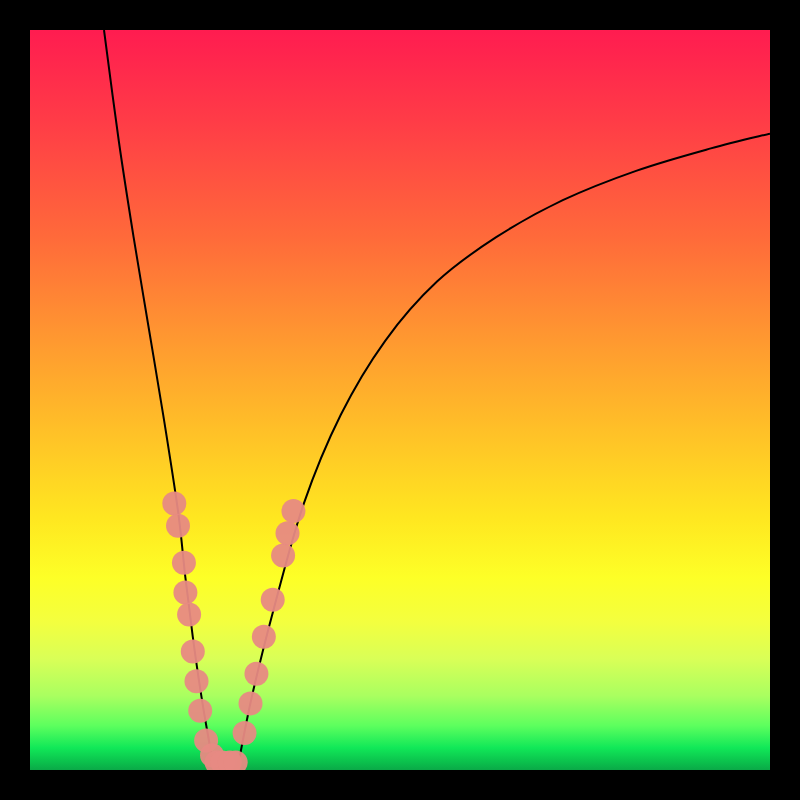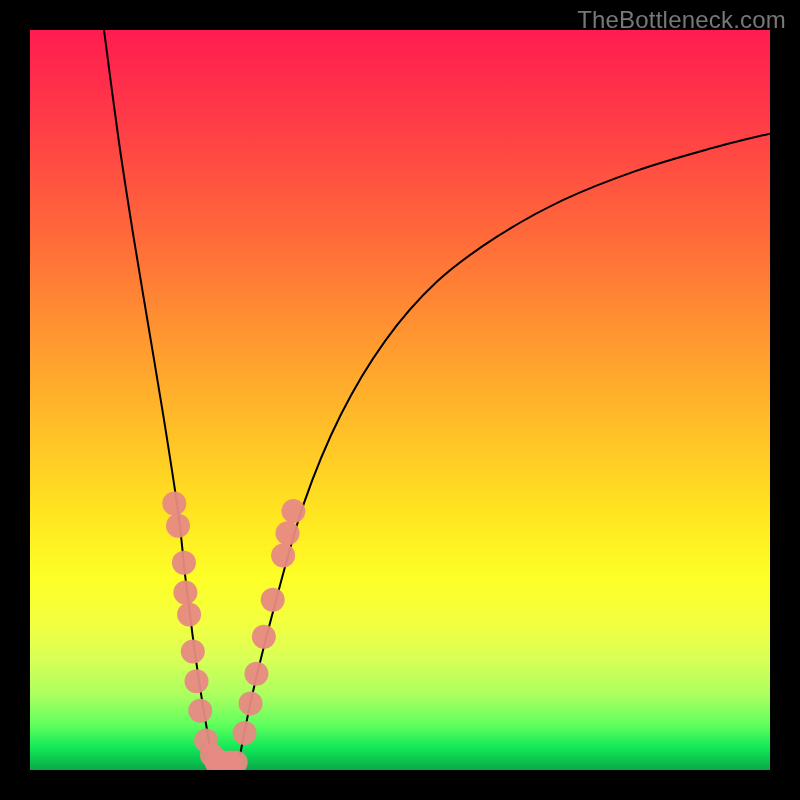--- a/index.html
+++ b/index.html
@@ -87,14 +87,13 @@
         <circle cx="220.52" cy="673.40" r="12" fill="#e78a83" fill-opacity="0.95"></circle>
         <circle cx="226.44" cy="643.80" r="12" fill="#e78a83" fill-opacity="0.95"></circle>
         <circle cx="233.84" cy="606.80" r="12" fill="#e78a83" fill-opacity="0.95"></circle>
         <circle cx="242.72" cy="569.80" r="12" fill="#e78a83" fill-opacity="0.95"></circle>
         <circle cx="253.08" cy="525.40" r="12" fill="#e78a83" fill-opacity="0.95"></circle>
         <circle cx="257.52" cy="503.20" r="12" fill="#e78a83" fill-opacity="0.95"></circle>
         <circle cx="263.44" cy="481.00" r="12" fill="#e78a83" fill-opacity="0.95"></circle>
       </g>
   </svg>
 
-  <div class="watermark">TheBottleneck.com</div>
 </div>
 
 </body></html>

